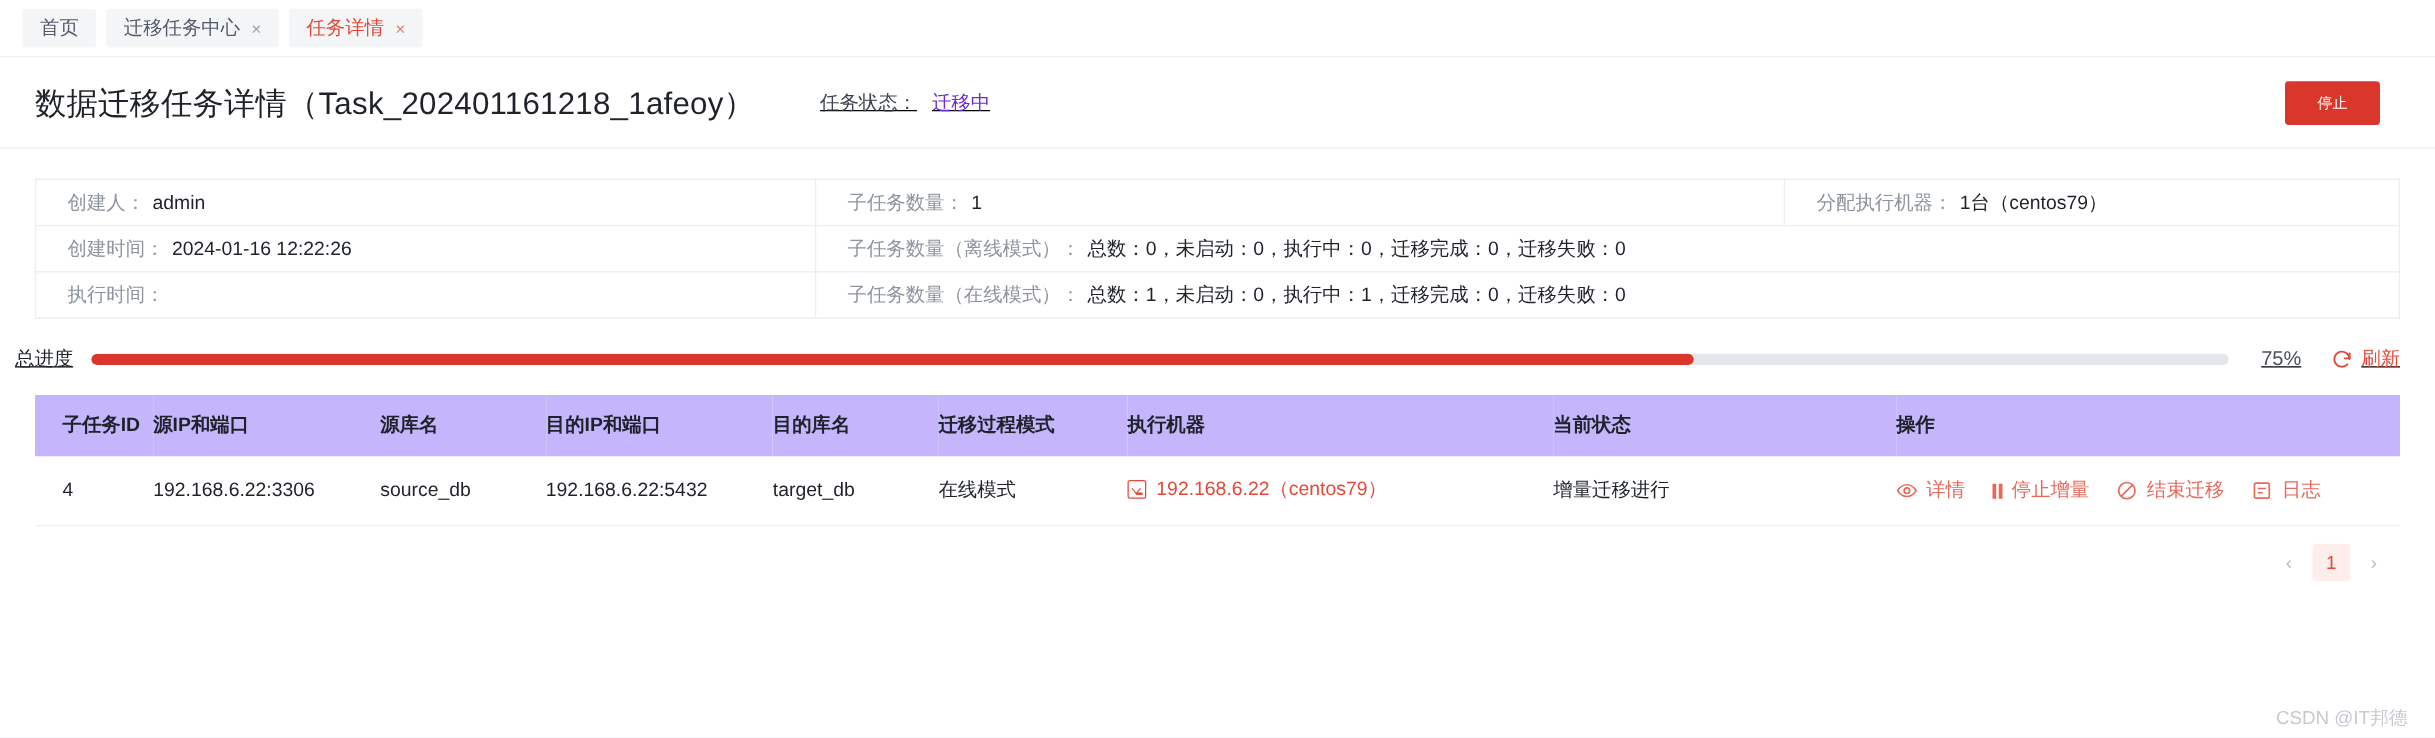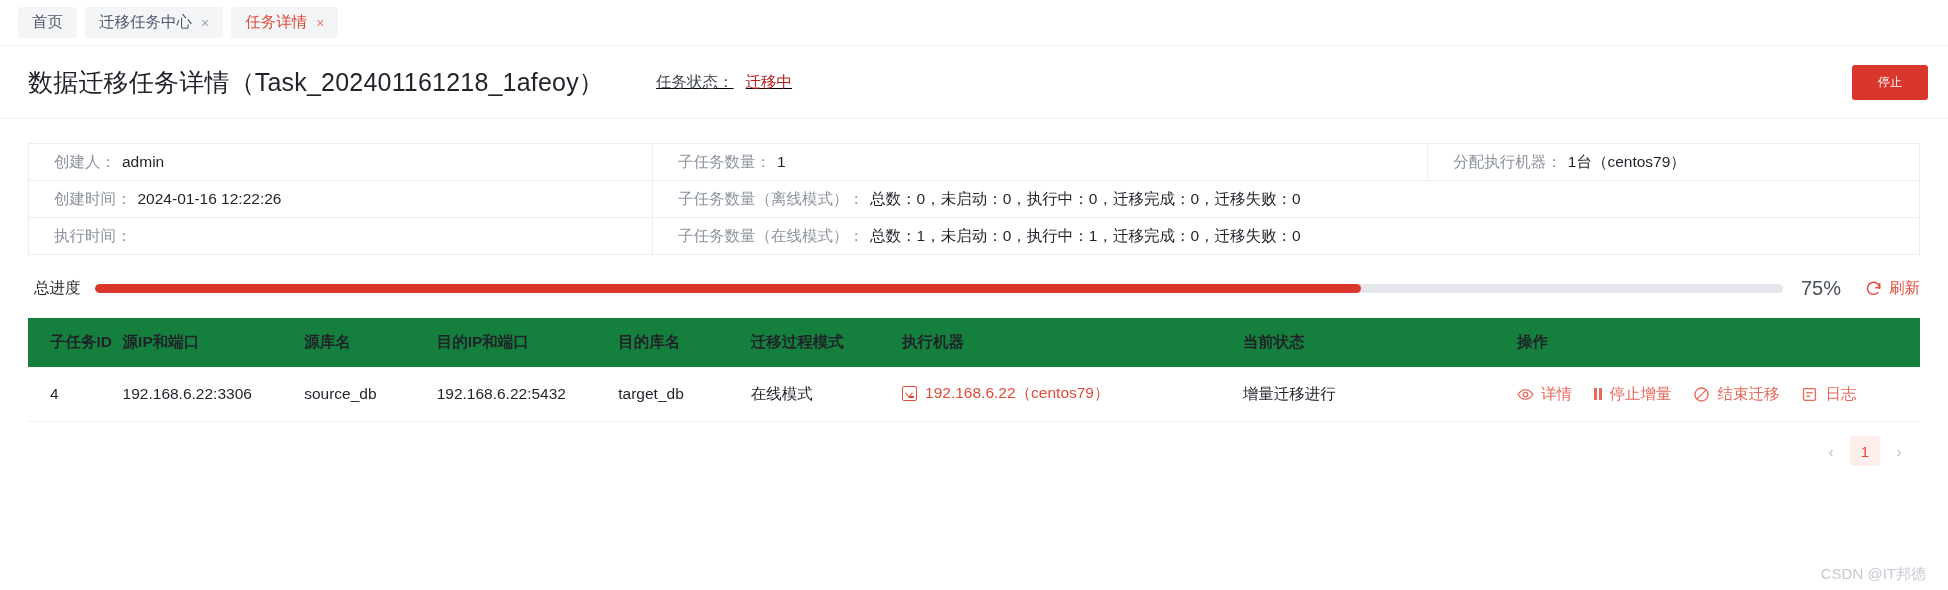--- a/index.html
+++ b/index.html
@@ -48,40 +48,40 @@
     background: #ffffff;
     height: calc(590px - 46px);
     position: relative;
   }
 
   
   .pagehead {
     height: 73px;
     display: flex;
     align-items: center;
-    padding: 0 20px 0 28px;
+    padding: 0 44px 0 28px;
     border-bottom: 1px solid #eef0f3;
   }
   .pagetitle {
     font-size: 25px;
     color: #1f2329;
     font-weight: normal;
     letter-spacing: .2px;
     white-space: nowrap;
   }
   .statuswrap {
     margin-left: 52px;
     display: flex;
     align-items: baseline;
     gap: 12px;
     white-space: nowrap;
     text-decoration: underline;
   }
   .statuslabel { font-size: 15.5px; color: #3d444d; }
-  .statusvalue { font-size: 15.5px; color: #b91c1c; }
+  .statusvalue { font-size: 15.5px; color: #6d28d9; }
   .headspacer { flex: 1; }
   .btn-stop {
     background: #d9372b;
     color: #ffffff;
     border: none;
     border-radius: 3px;
     font-size: 12px;
     padding: 9px 26px;
     cursor: pointer;
     font-family: inherit;
@@ -109,39 +109,40 @@
   .infotable td .lab { color: #8d949e; }
   .infotable td .val { color: #1f2329; margin-left: 6px; }
   .col-a { width: 33.0%; }
   .col-b { width: 41.0%; }
   .col-c { width: 26.0%; }
 
   
   .progrow {
     display: flex;
     align-items: center;
-    padding: 22px 28px 18px 34px;
+    padding: 22px 28px 18px 12px;
     gap: 14px;
+    text-decoration: underline;
   }
   .proglabel { font-size: 15.5px; color: #1f2329; white-space: nowrap; }
   .progtrack {
     flex: 1;
     height: 9px;
     background: #e4e6eb;
     border-radius: 6px;
     overflow: hidden;
     cursor: pointer;
   }
   .progfill {
     height: 100%;
     background: #d9372b;
     border-radius: 6px;
   }
   .progpct {
-    font-size: 20px;
+    font-size: 16px;
     color: #4a5059;
     white-space: nowrap;
     min-width: 44px;
     text-align: right;
   }
   .refresh {
     display: flex;
     align-items: center;
     gap: 7px;
     color: #e14a3a;
@@ -153,21 +154,21 @@
   .refresh svg { display: block; }
 
   
   .tablewrap { padding: 0 28px; }
   table.datatable {
     width: 100%;
     border-collapse: collapse;
     table-layout: fixed;
   }
   table.datatable thead th {
-    background: #15803d;
+    background: #c4b5fd;
     text-align: left;
     font-size: 15.5px;
     font-weight: bold;
     color: #1f2329;
     padding: 14px 0 14px 0;
     height: 46px;
     white-space: nowrap;
   }
   table.datatable thead th:first-child { padding-left: 22px; }
   table.datatable tbody td {

